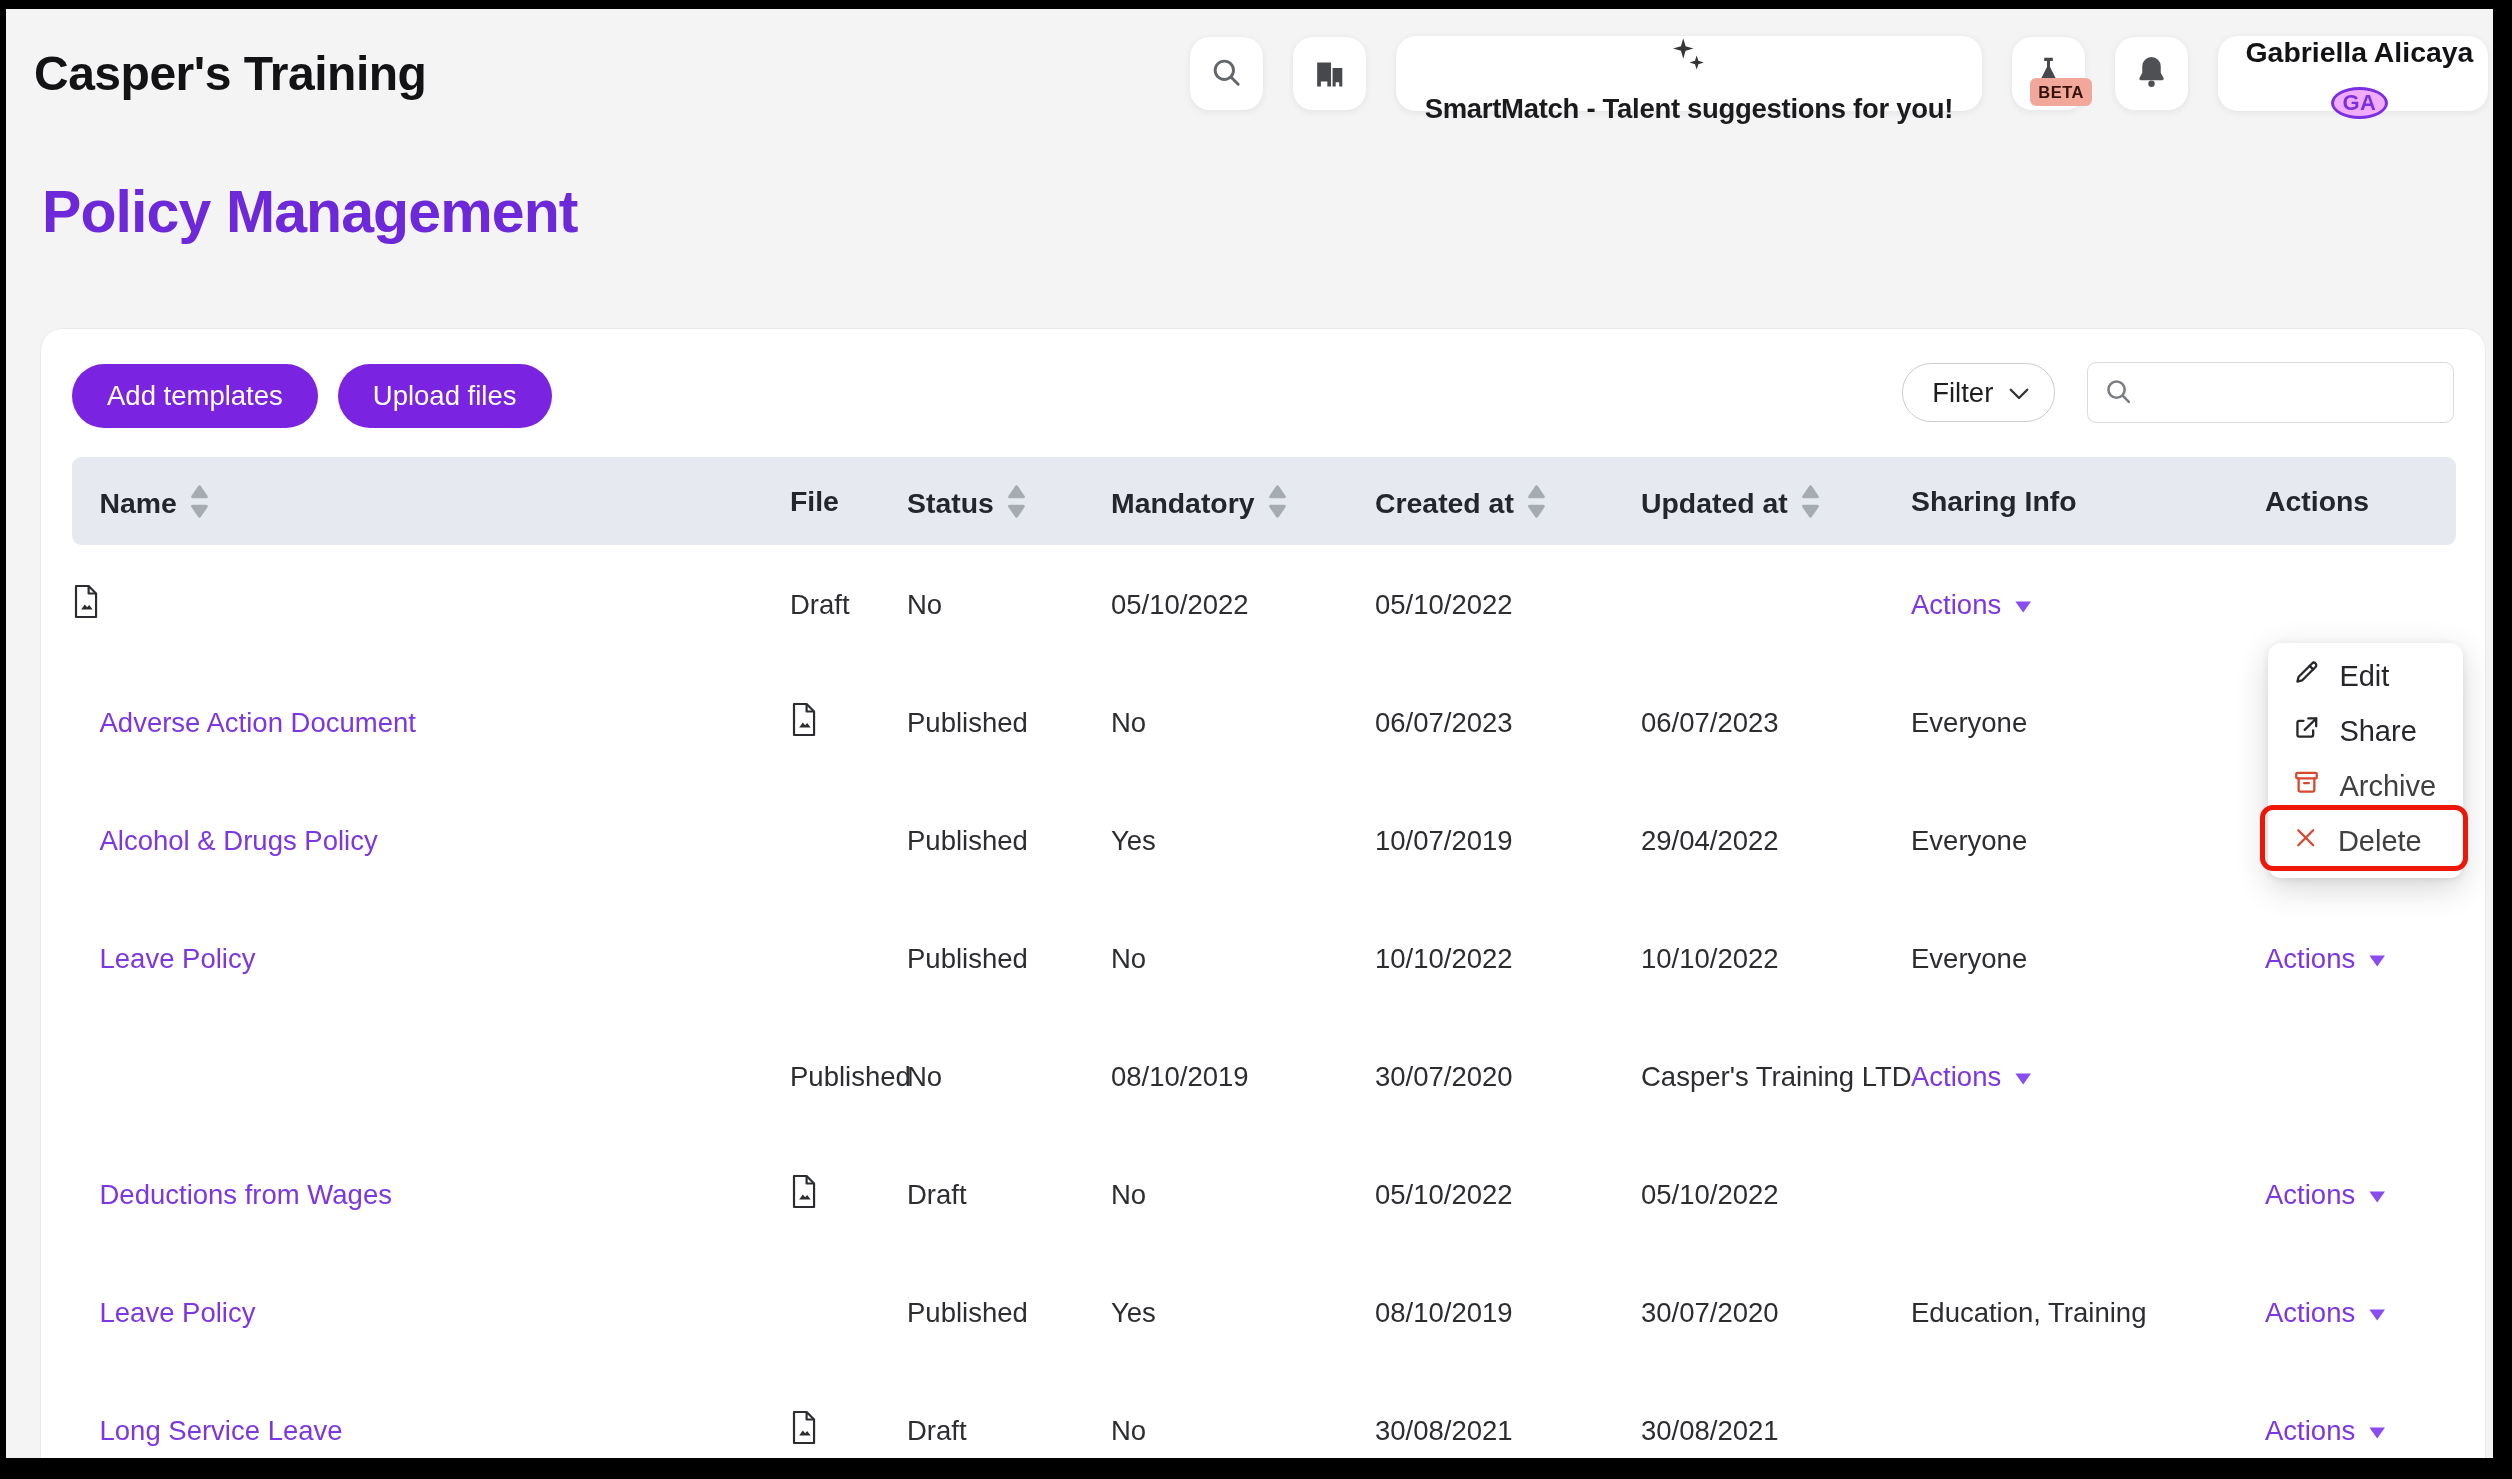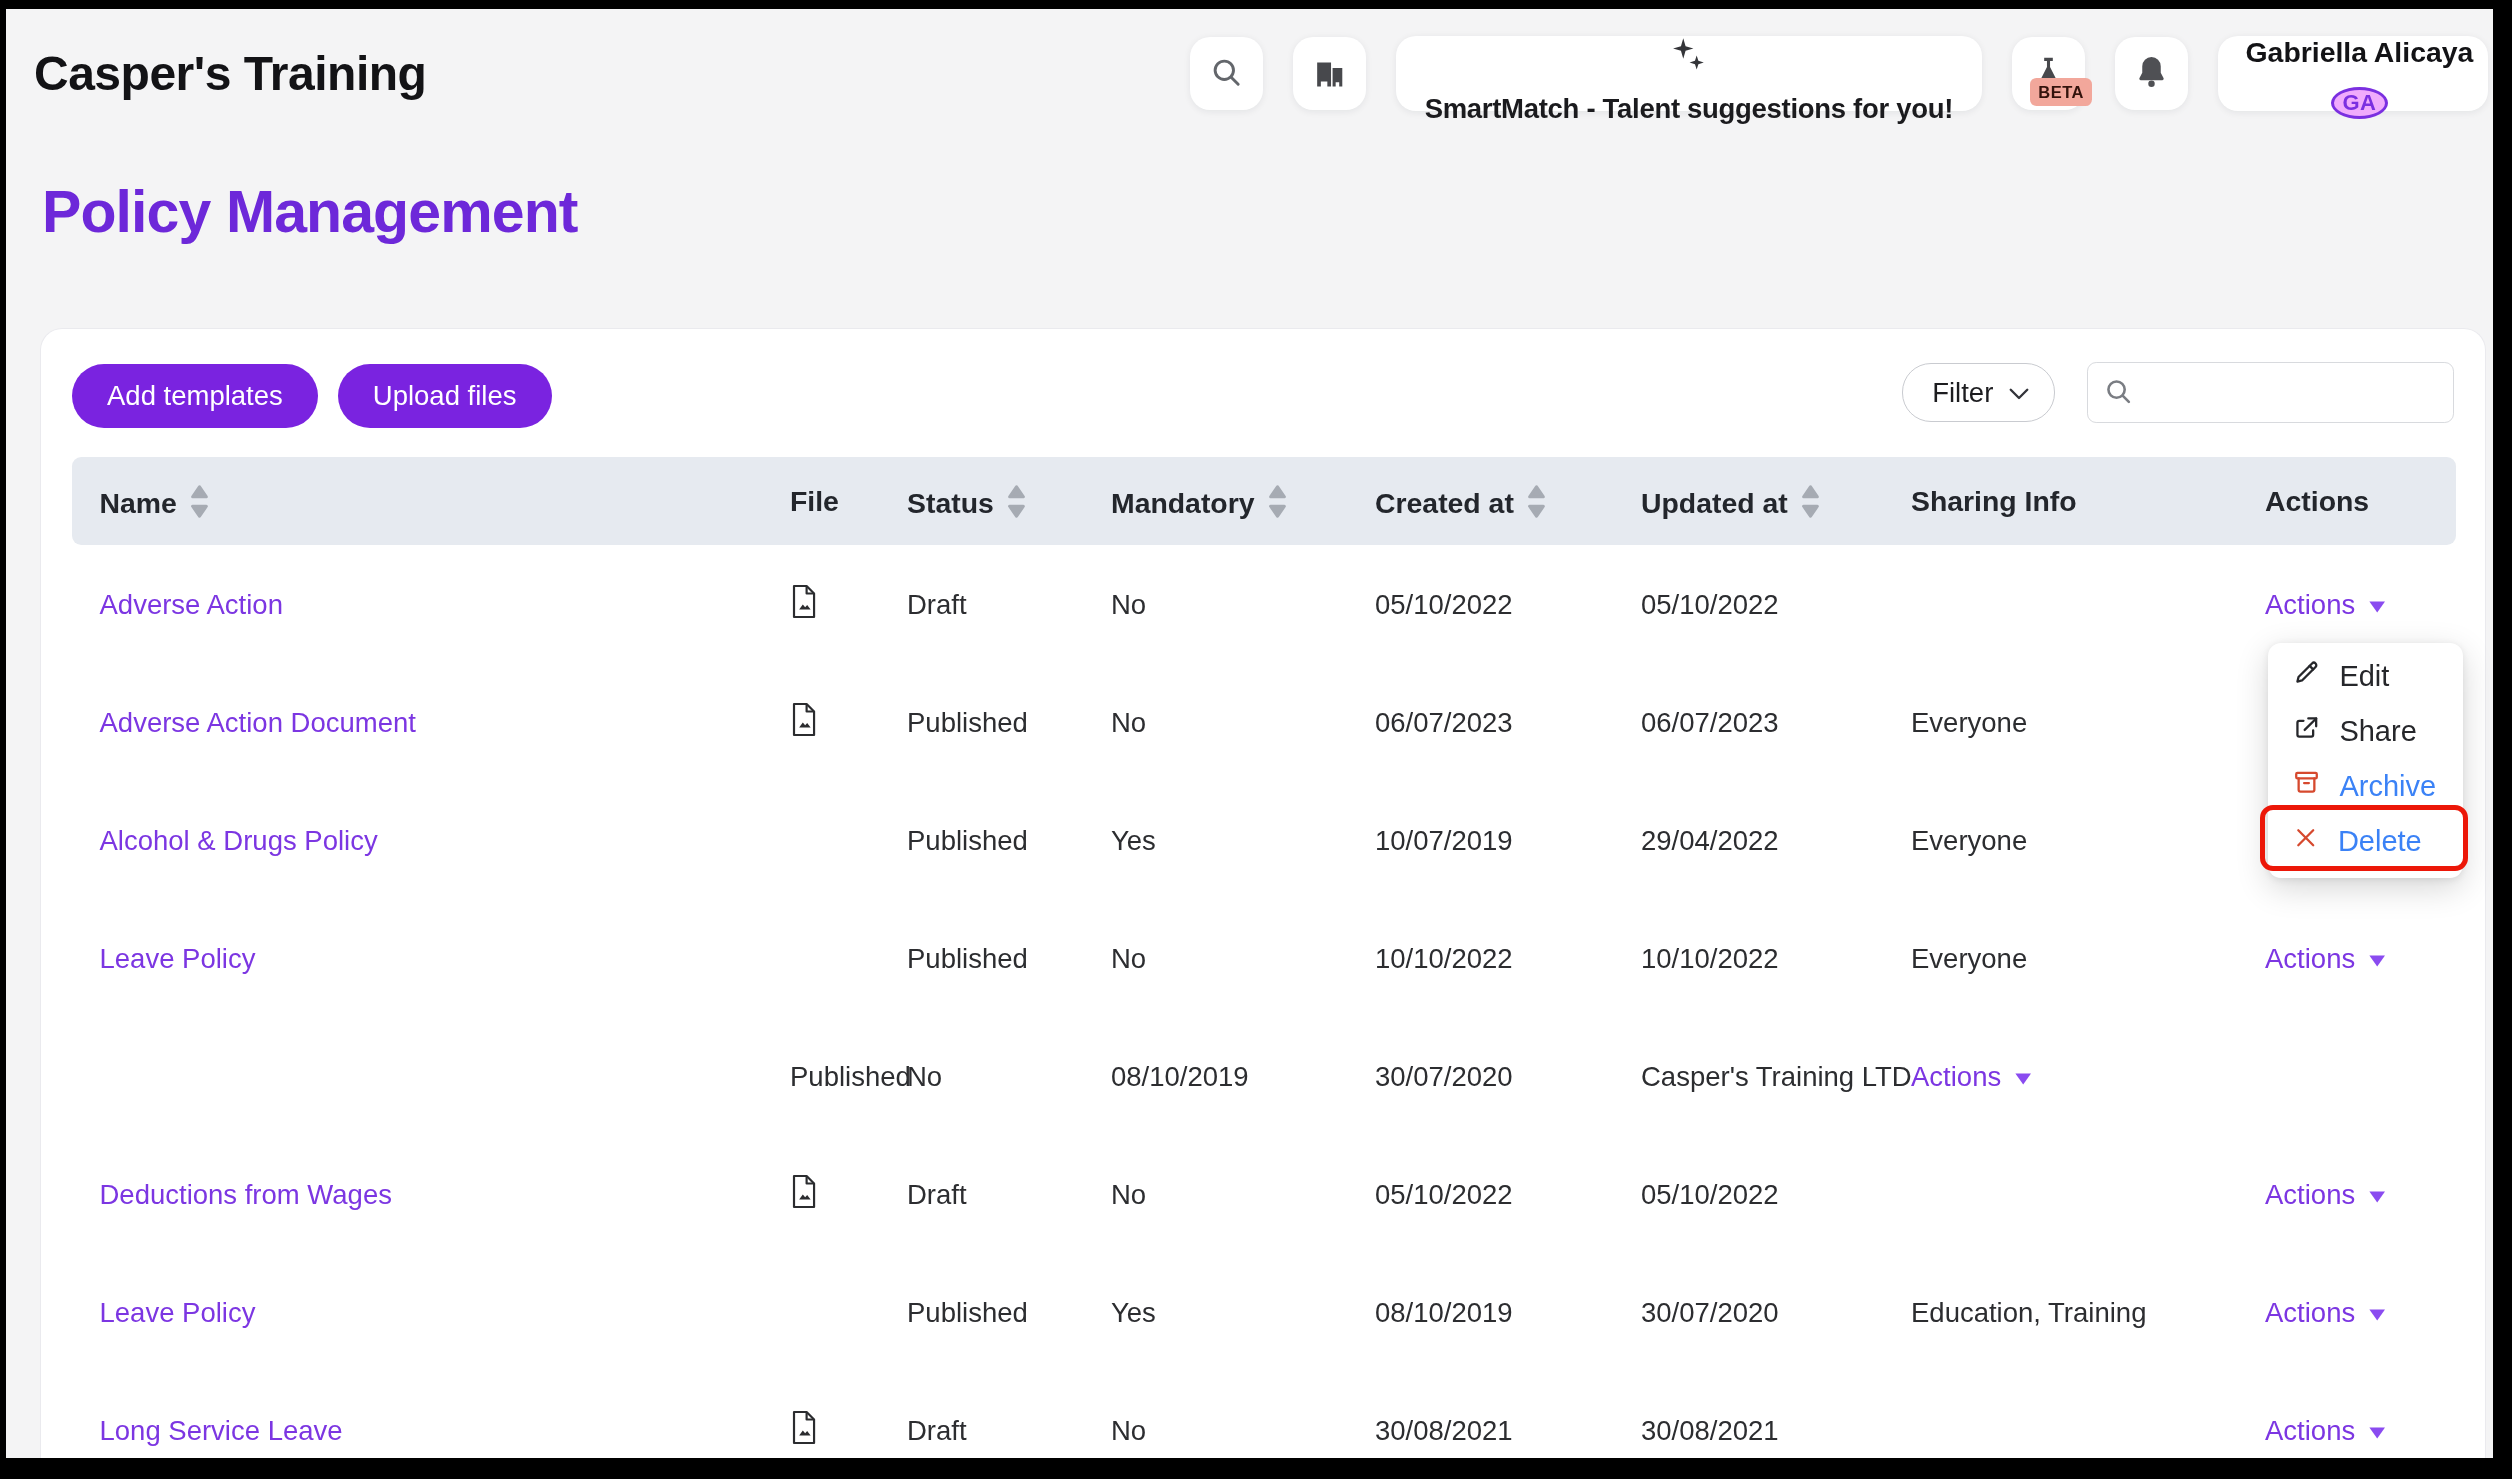--- a/index.html
+++ b/index.html
@@ -68,21 +68,21 @@
   .actions-link { color:#7c36e2; display:inline-flex; align-items:center; gap:13px;
     cursor:pointer; text-decoration:none; font-size:27.5px; }
   .caret { display:inline-block; }
 
   
   .menu { position:absolute; left:2268px; top:643px; width:195px; z-index:20;
     background:#fff; border-radius:13px; padding:5.5px 0 9.2px;
     box-shadow:0 9.2px 33px rgba(0,0,0,.16), 0 1.8px 7.3px rgba(0,0,0,.08); }
   .menu-item { height:55px; display:flex; align-items:center; gap:18.4px; padding:0 24px;
     font-size:29px; color:#26272b; cursor:pointer; }
-  .menu-item.danger { color:#3b82f6; }
+  .menu-item.danger { color:#404040; }
 
   .delete-annotation { position:absolute; left:2260px; top:805px; width:208px; height:66px;
     border:5.5px solid #ec1708; border-radius:13px; z-index:30; pointer-events:none; }
 </style>
 </head>
 <body>
 
 <div class="topbar">
   <div class="company">Casper's Training</div>
   <div class="top-right">
@@ -215,21 +215,20 @@
       <span>Sharing Info</span>
     </div>
     <div class="th">
       <span>Actions</span>
     </div>
   </div>
 
   <div class="tbody">
 
     <div class="trow grid">
-      <div class="cell first"><a class="name-link">Adverse Action</a></div>
       <div class="cell"><span><svg width="27.5" height="35" viewBox="0 0 24 30" fill="none" stroke="#2b2c2f" stroke-width="1.9" stroke-linejoin="round">
               <path d="M3.5 1.5h11L21 8v20.5H3.5z"></path>
               <path d="M14.5 1.5V8H21"></path>
               <path d="M8 22l3.2-4.3 2 2.4 1.8-2.1 3 4z" fill="#2b2c2f" stroke="none"></path>
             </svg></span></div>
       <div class="cell">Draft</div>
       <div class="cell">No</div>
       <div class="cell">05/10/2022</div>
       <div class="cell">05/10/2022</div>
       <div class="cell"></div>

